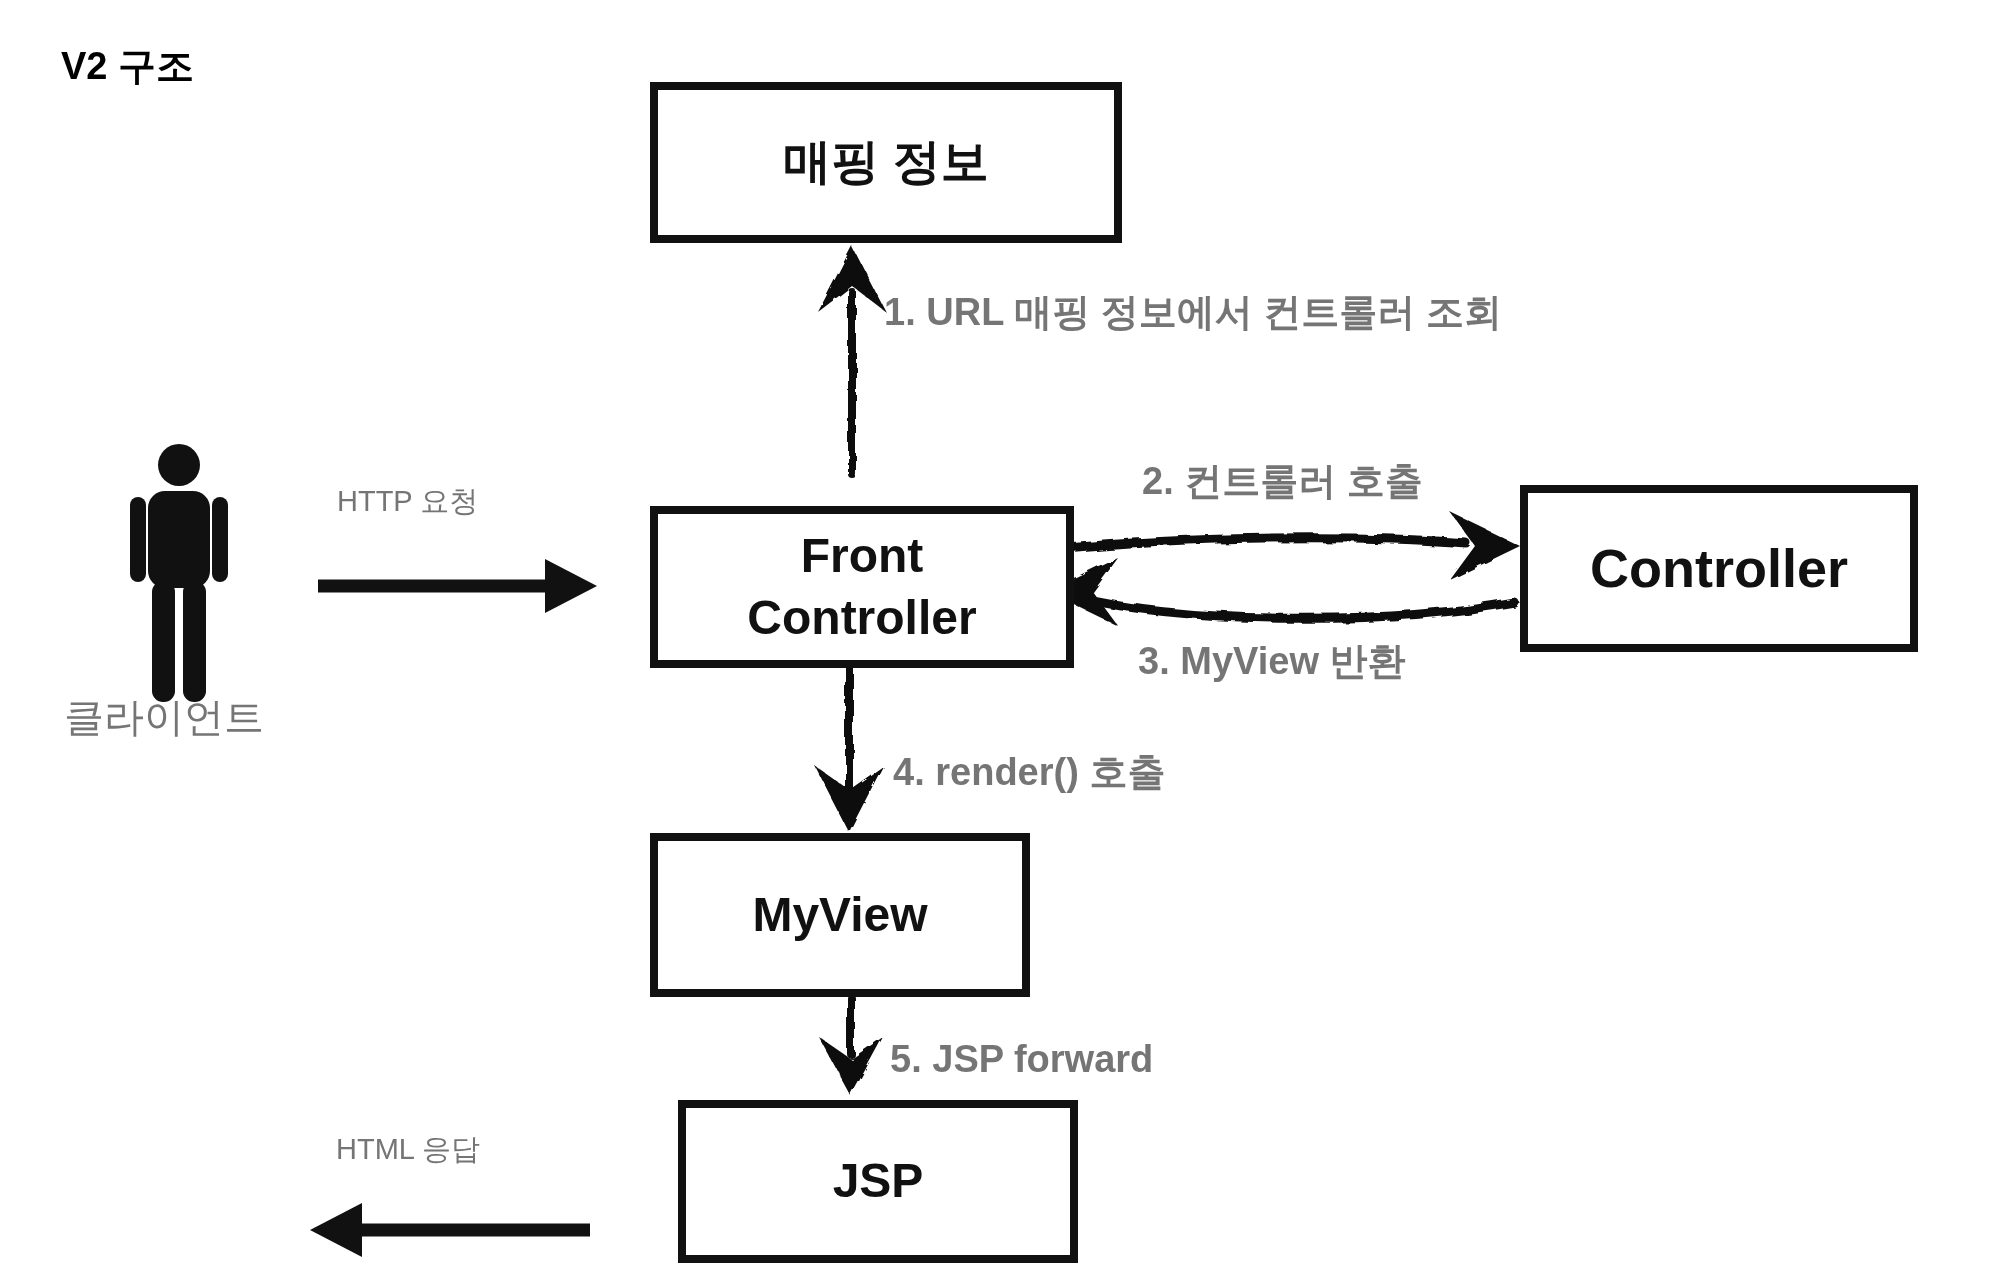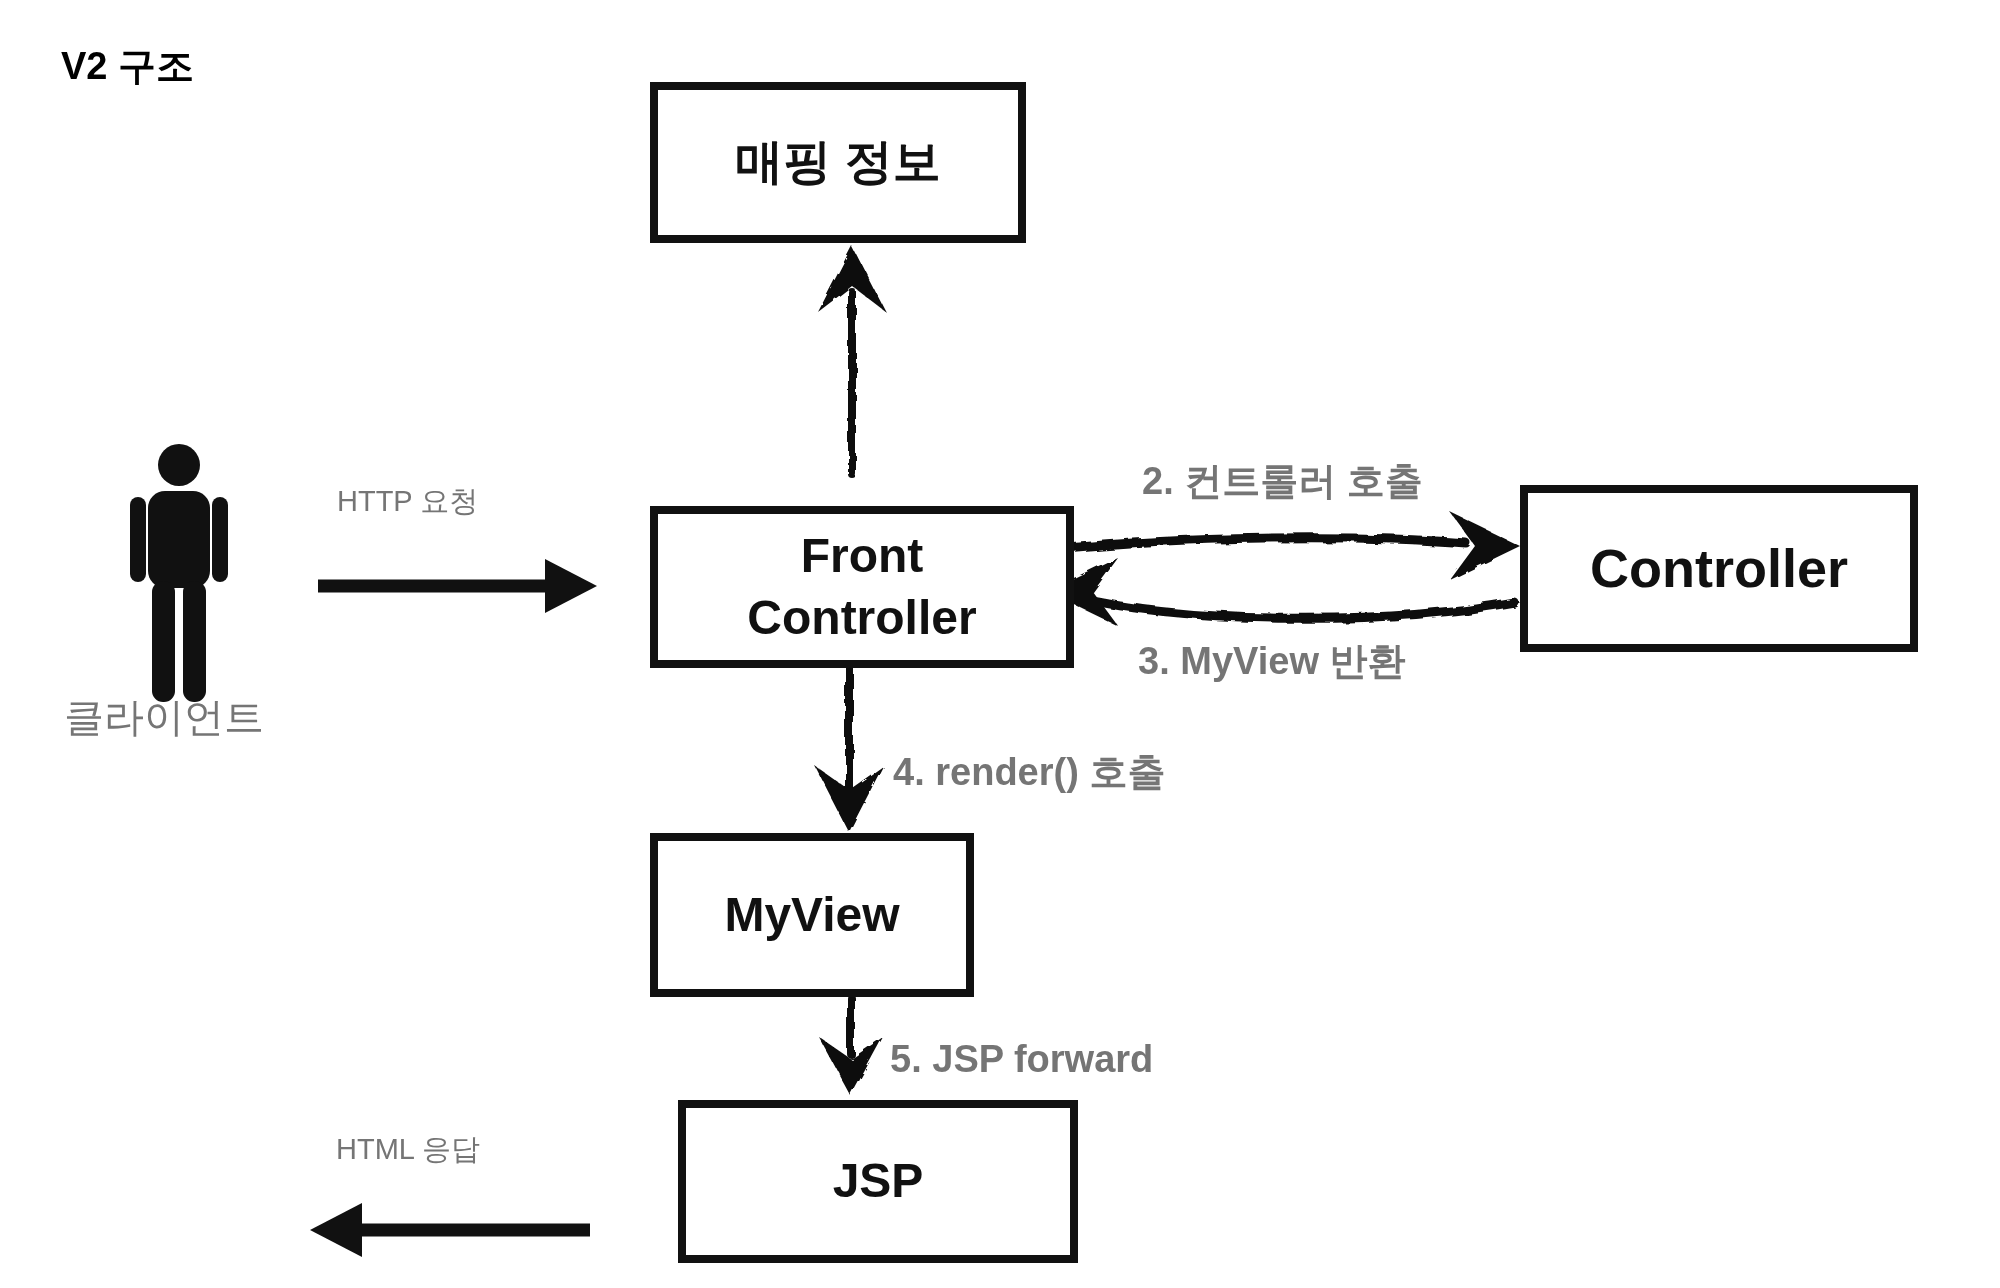--- a/index.html
+++ b/index.html
@@ -23,24 +23,24 @@
   }
   .arrow-layer{position:absolute;left:0;top:0;width:2000px;height:1288px;}
   .box{
     position:absolute;box-sizing:border-box;
     border:8px solid var(--ink);
     background:var(--background);
     display:flex;align-items:center;justify-content:center;
     font-weight:700;font-size:48px;color:var(--ink);
   }
   .box-label{white-space:pre-line;text-align:center;line-height:1.3;}
-  .box-mapping      {left:650px;top:82px;  width:376px;height:161px;}
+  .box-mapping      {left:650px;top:82px;  width:472px;height:161px;}
   .box-front        {left:650px;top:506px; width:424px;height:162px;}
   .box-controller   {left:1520px;top:485px;width:398px;height:167px;font-size:54px;}
-  .box-myview       {left:650px;top:833px; width:324px;height:164px;}
+  .box-myview       {left:650px;top:833px; width:380px;height:164px;}
   .box-jsp          {left:650px;top:1100px;width:400px;height:163px;margin-left:28px;}
   .step-label{
     position:absolute;font-weight:700;font-size:38px;
     color:var(--label-gray);white-space:nowrap;line-height:1.05;
   }
   .flow-label{
     position:absolute;font-weight:400;font-size:29px;
     color:var(--label-gray);white-space:nowrap;line-height:1.05;
   }
   .lbl-step1{left:884px;top:293px;}
@@ -131,20 +131,21 @@
   </div>
 
   <div class="box box-myview">
     <span class="box-label">MyView</span>
   </div>
 
   <div class="box box-jsp">
     <span class="box-label">JSP</span>
   </div>
 
+  <div class="step-label lbl-step1">1. URL 매핑 정보에서 컨트롤러 조회</div>
   <div class="step-label lbl-step2">2. 컨트롤러 호출</div>
   <div class="step-label lbl-step3">3. MyView 반환</div>
   <div class="step-label lbl-step4">4. render() 호출</div>
   <div class="step-label lbl-step5">5. JSP forward</div>
 
   <div class="flow-label lbl-http">HTTP 요청</div>
   <div class="flow-label lbl-html">HTML 응답</div>
 
   <div class="flow-label lbl-client">클라이언트</div>
 

